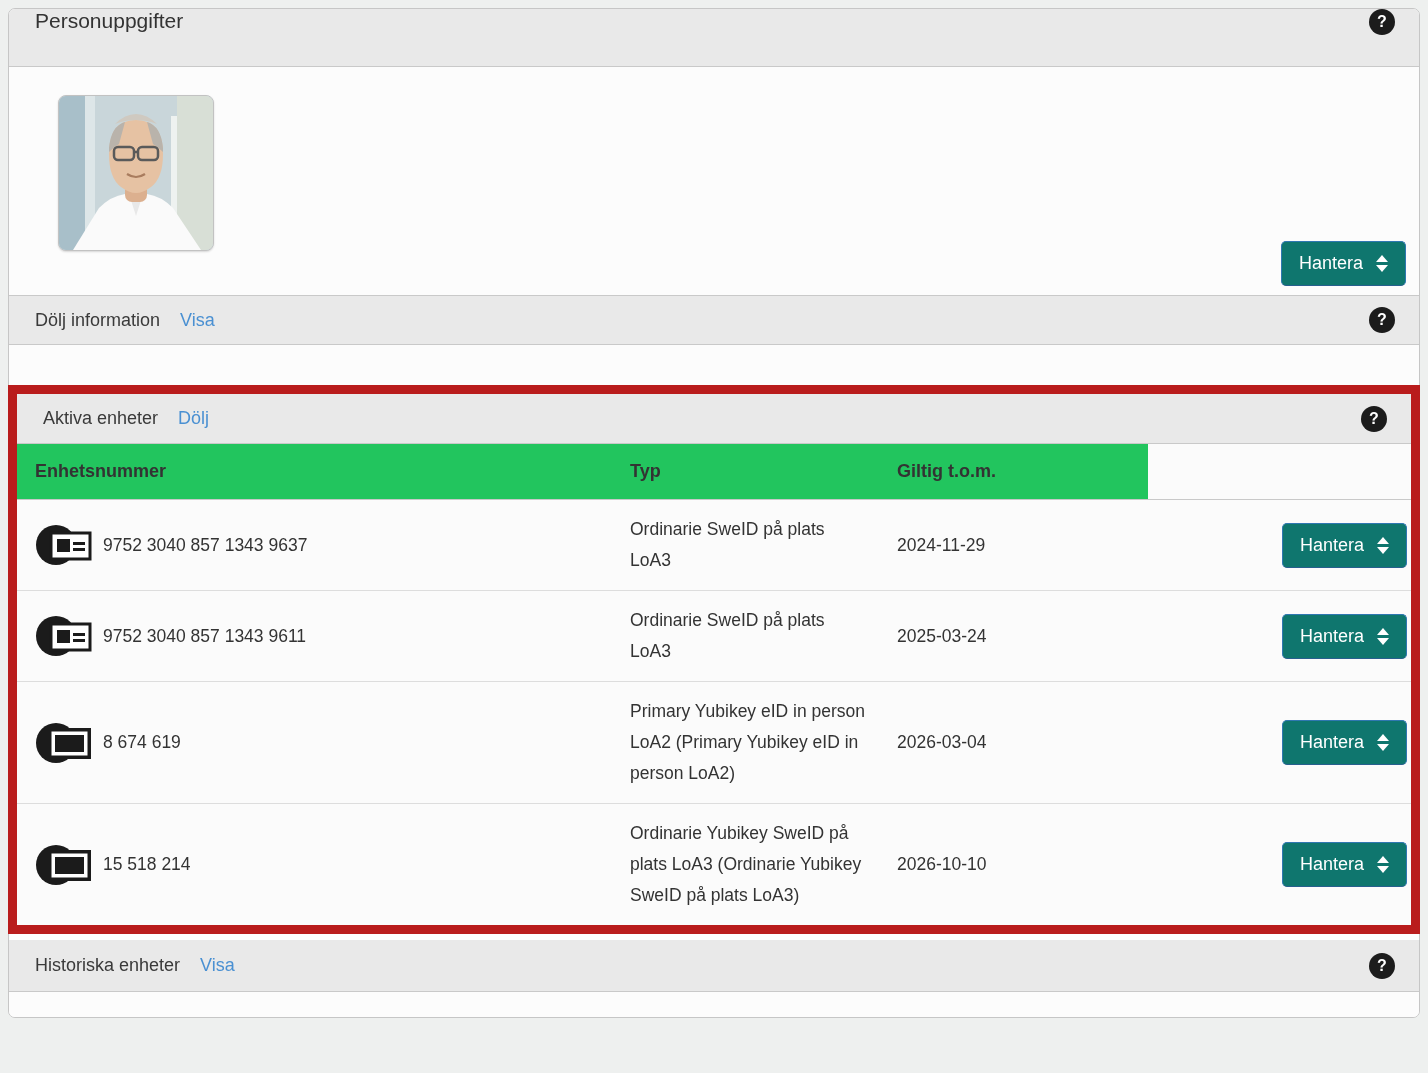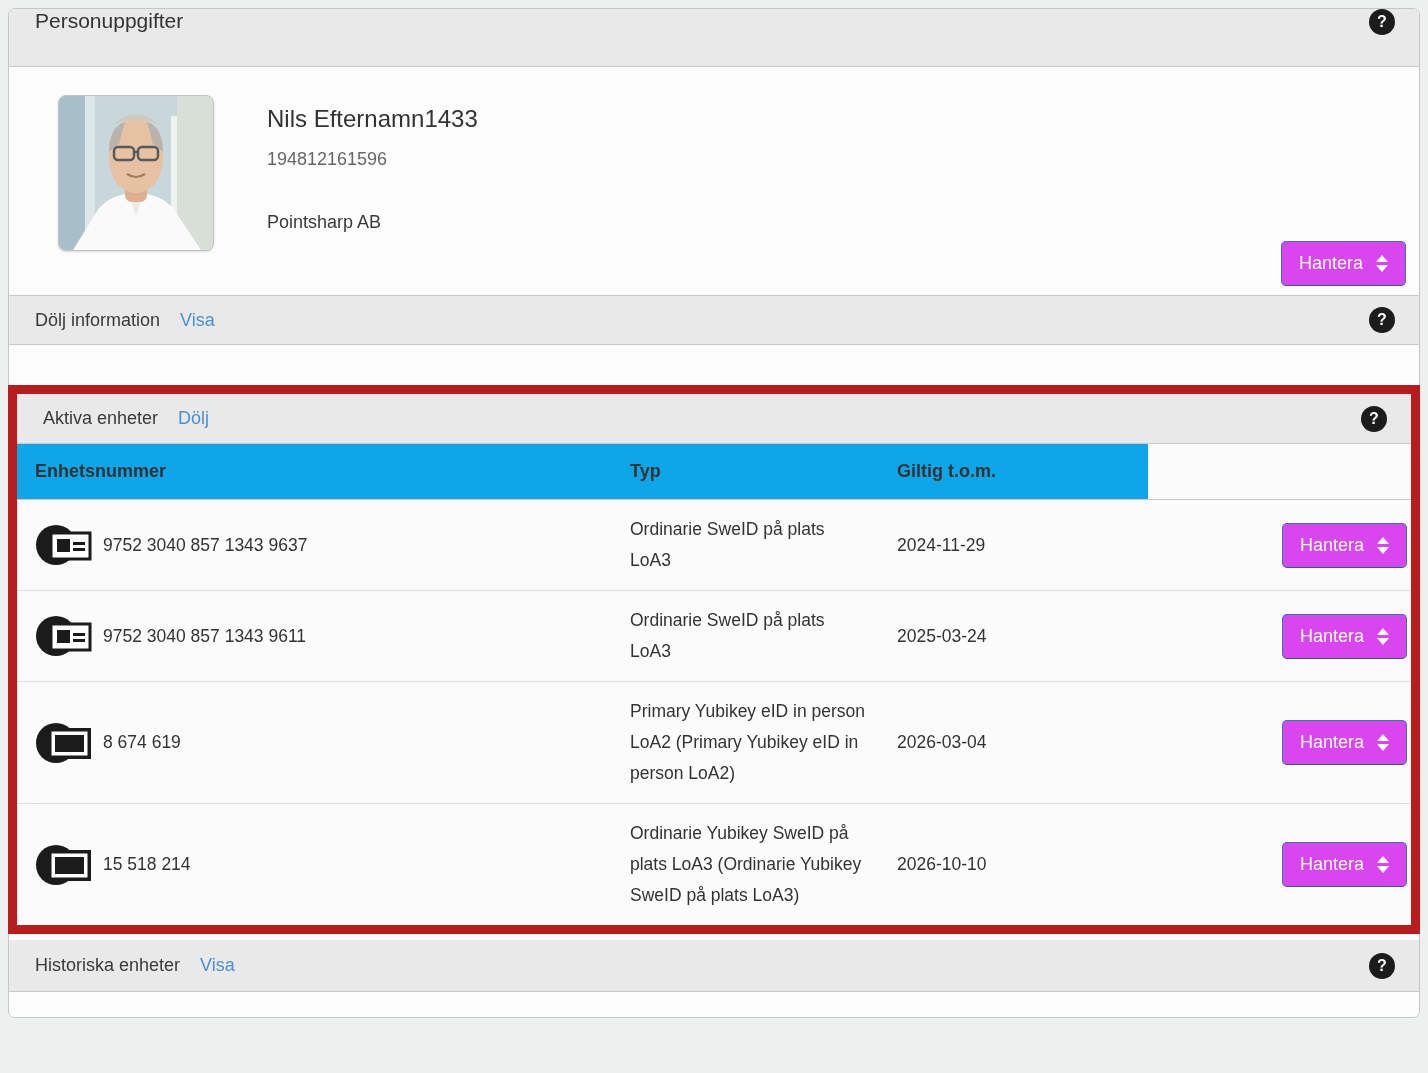--- a/index.html
+++ b/index.html
@@ -68,21 +68,21 @@
     background: #cfdbe0;
   }
   .photo svg { display: block; }
   .profile-info { margin-left: 53px; padding-top: 10px; }
   .profile-name { font-size: 24px; color: #333; }
   .profile-pnr  { font-size: 18px; color: #666; margin-top: 16px; }
   .profile-org  { font-size: 18px; color: #3a3a3a; margin-top: 42px; }
   .profile .btn-manage { position: absolute; right: 13px; bottom: 9px; }
   
   .btn-manage {
-    background: #d946ef;
+    background: #0f766e;
     border: 1px solid #2f77b1;
     border-bottom-color: #275f8e;
     border-radius: 5px;
     color: #fff;
     font-family: "Liberation Sans", sans-serif;
     font-size: 18px;
     padding: 0 17px;
     height: 45px;
     display: inline-flex; align-items: center;
     cursor: pointer;
@@ -97,21 +97,21 @@
   
   .red-box {
     border: 9px solid #b91c1c;
     margin: 6px -1px;
     background: #fbfbfb;
   }
   .red-box .section-bar { border-bottom: 1px solid #c9c9c9; }
   
   table.devices { border-collapse: collapse; width: 100%; table-layout: fixed; }
   table.devices th {
-    background: #0ea5e9;
+    background: #22c55e;
     font-size: 18px; font-weight: bold; color: #333;
     text-align: left;
     padding: 17px 10px 17px 18px;
     border-bottom: 1px solid #c9c9c9;
   }
   table.devices th.col-action { background: #fbfbfb; }
   table.devices td {
     font-size: 17.5px; color: #333;
     vertical-align: middle;
     padding: 14px 10px 14px 18px;
@@ -158,25 +158,20 @@
         <path d="M104 52 Q102 30 88 26 L94 48 Q100 52 104 56 Z" fill="#b9b3ab"></path>
         <path d="M56 28 Q66 18 77 18 Q88 18 98 28 Q88 24 77 24 Q66 24 56 28 Z" fill="#cfc9c0"></path>
 
         <rect x="55" y="51" width="20" height="13" rx="4" fill="none" stroke="#5a5a5a" stroke-width="2.5"></rect>
         <rect x="79" y="51" width="20" height="13" rx="4" fill="none" stroke="#5a5a5a" stroke-width="2.5"></rect>
         <line x1="75" y1="56" x2="79" y2="56" stroke="#5a5a5a" stroke-width="2.5"></line>
 
         <path d="M68 78 Q77 84 86 78" fill="none" stroke="#a97c5e" stroke-width="2.2"></path>
       </svg>
     </div>
-    <div class="profile-info">
-      <div class="profile-name">Nils Efternamn1433</div>
-      <div class="profile-pnr">194812161596</div>
-      <div class="profile-org">Pointsharp AB</div>
-    </div>
     <button class="btn-manage">
       <span>Hantera</span>
       <span class="btn-arrows">
           <span class="tri-up"></span>
           <span class="tri-down"></span>
         </span>
     </button>
   </div>
 
   <div class="section-bar bordered-top bordered-bottom">

